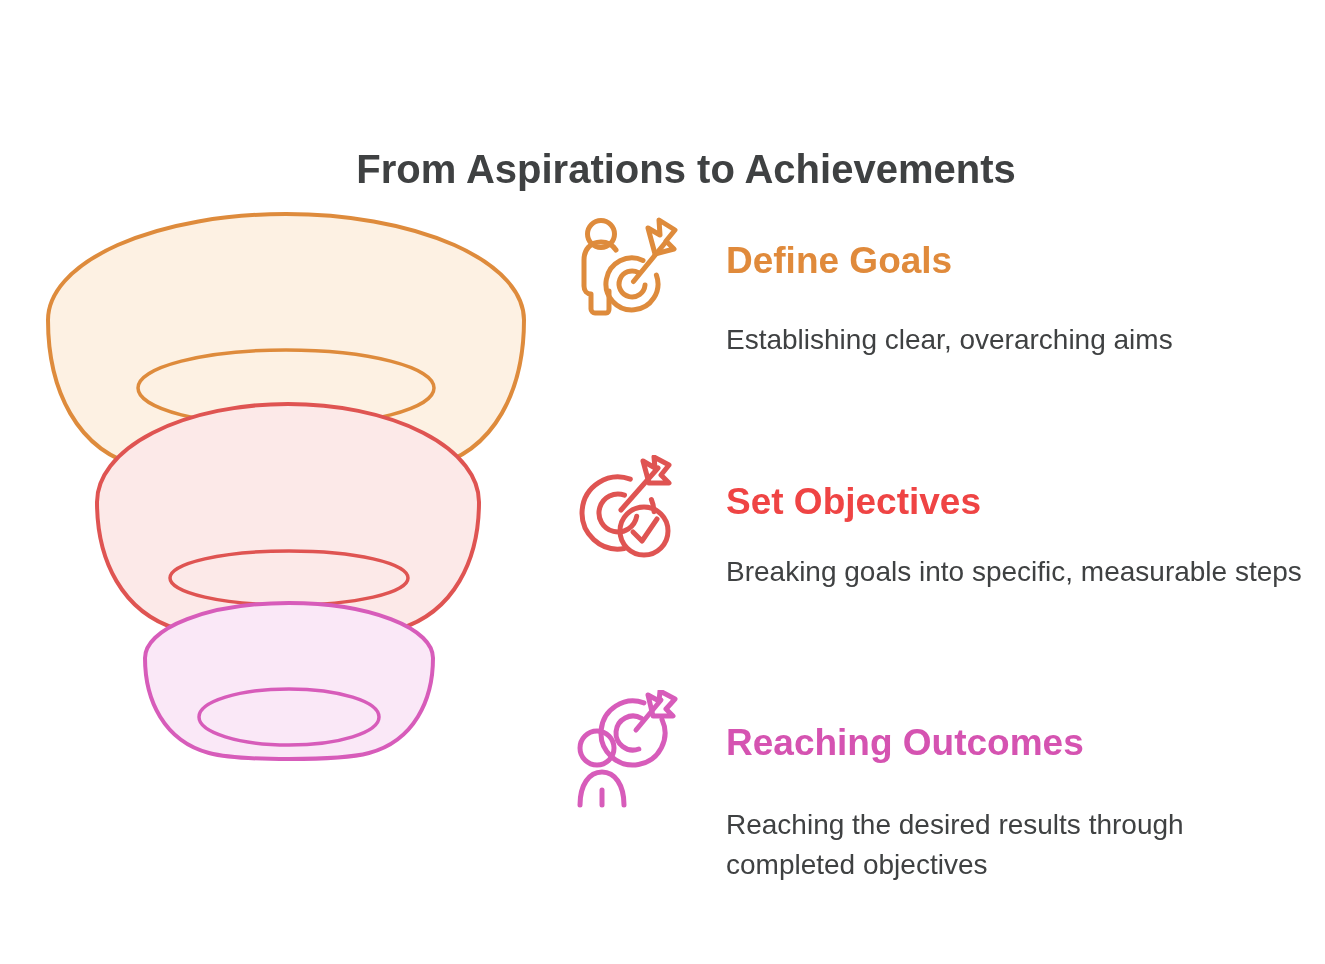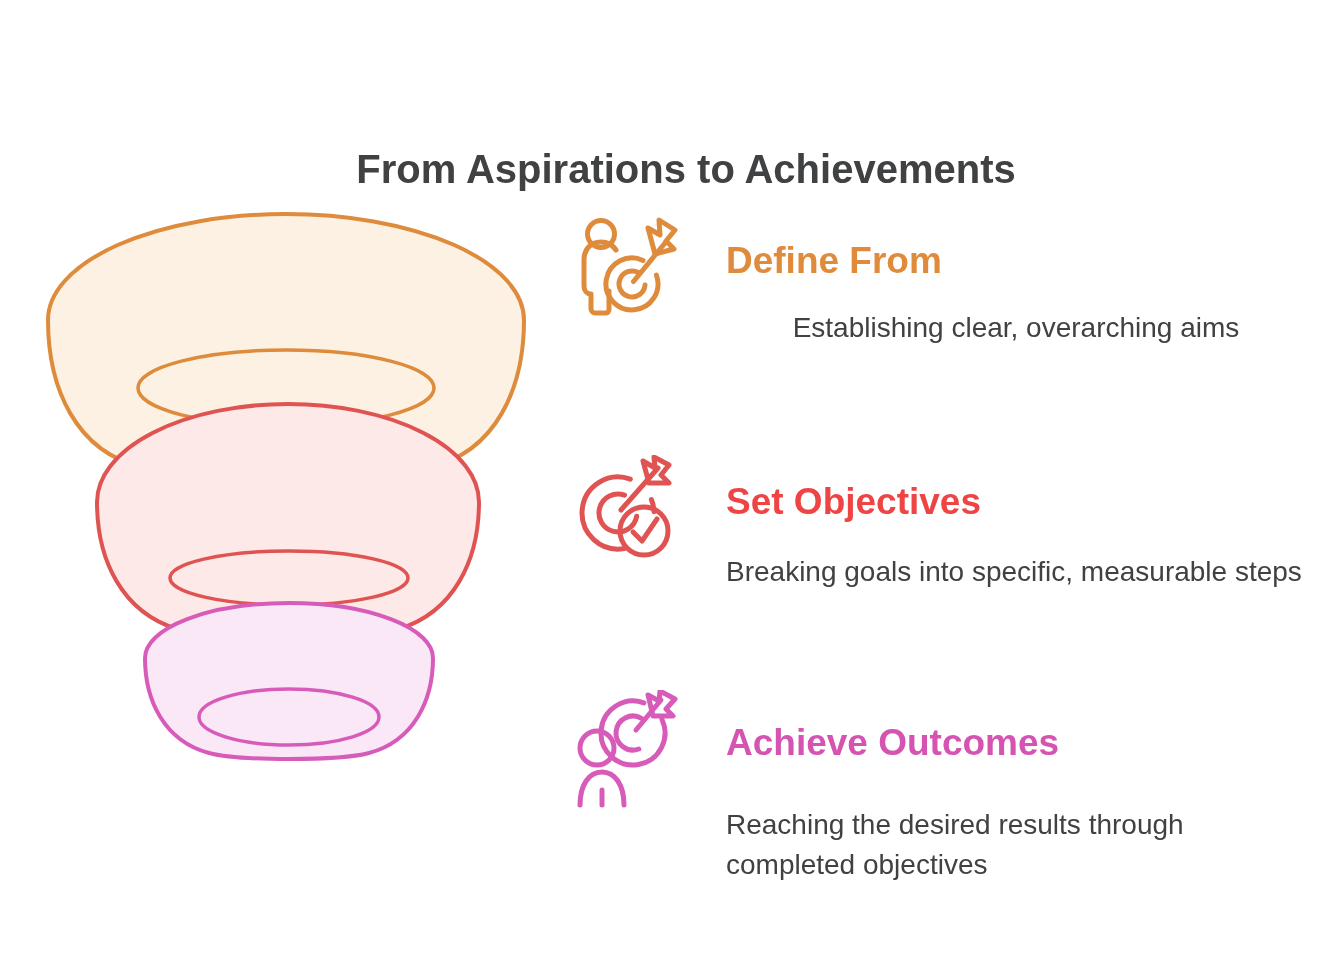--- a/index.html
+++ b/index.html
@@ -16,21 +16,21 @@
   .item-icon{position:absolute;}
   .item-heading{
     position:absolute;left:726px;font-size:37px;font-weight:bold;white-space:nowrap;line-height:1.1;
   }
   .item-desc{
     position:absolute;left:726px;width:580px;font-size:28px;color:#3F4142;line-height:1.42;
   }
   .accent-goals{color:#E08A3B;}
   .accent-objectives{color:#ef4444;}
   .accent-outcomes{color:#D553B1;}
-  .h1t{top:241px;} .d1t{top:308px;text-align:center;}
+  .h1t{top:241px;} .d1t{top:320px;}
   .h2t{top:482px;} .d2t{top:552px;}
   .h3t{top:723px;} .d3t{top:793px;margin-top:12px;}
   .i1{left:568px;top:212px;}
   .i2{left:565px;top:455px;}
   .i3{left:565px;top:690px;}
 </style>
 </head>
 <body>
 
 <div class="page-title">From Aspirations to Achievements</div>
@@ -65,21 +65,21 @@
 <svg class="item-icon i1" width="115" height="105" viewBox="0 0 115 105" fill="none" stroke="#DE8B3C" stroke-width="5" stroke-linecap="round" stroke-linejoin="round">
   <circle cx="33" cy="22" r="13.5"></circle>
   <path d="M 48 38 C 44 32 39 30 33 30 C 22 30 16 38 16 48 L 16 74
            C 16 79 19 82 23 82 L 23 97 C 23 99 25 101 27 101 L 38 101
            C 40 101 41 99 41 97 L 41 79"></path>
   <path d="M 75 48.4 A 26 26 0 1 0 88.4 63.1"></path>
   <path d="M 70.5 60.7 A 13 13 0 1 0 77 73.1"></path>
   <path d="M 97 31 L 65.5 69.5"></path>
   <path d="M 87 42 L 80 16 L 92 23 L 91 8 L 107 18 L 98 29 L 106 37 Z"></path>
 </svg>
-<div class="item-heading h1t accent-goals">Define From</div>
+<div class="item-heading h1t accent-goals">Define Goals</div>
 <div class="item-desc d1t">Establishing clear, overarching aims</div>
 
 <svg class="item-icon i2" width="120" height="110" viewBox="0 0 120 110" fill="none" stroke="#DF5452" stroke-width="5" stroke-linecap="round" stroke-linejoin="round">
   <path d="M 65.3 24.2 A 36 36 0 1 0 59.3 93.5"></path>
   <path d="M 89 56.7 A 36 36 0 0 0 86.4 44.5"></path>
   <path d="M 59.5 40.1 A 19 19 0 1 0 71.7 61.3"></path>
   <path d="M 93 13 L 56 55"></path>
   <path d="M 84 28 L 78 6 L 90 13 L 89 2 L 104 10 L 96 20 L 104 28 Z"></path>
   <circle cx="79" cy="76" r="24"></circle>
   <path d="M 68 77 L 77 86 L 92 64"></path>
@@ -89,14 +89,14 @@
 
 <svg class="item-icon i3" width="120" height="120" viewBox="0 0 120 120" fill="none" stroke="#D75CBA" stroke-width="5" stroke-linecap="round" stroke-linejoin="round">
   <path d="M 78.9 12.9 A 32 32 0 1 0 97 29.5"></path>
   <path d="M 76.5 28.3 A 17 17 0 1 0 73.8 59"></path>
   <circle cx="32" cy="58" r="17"></circle>
   <path d="M 15 115 C 15 95 24 82 37 82 C 50 82 59 95 59 115"></path>
   <path d="M 37 100 L 37 115"></path>
   <path d="M 96 10 L 71 40"></path>
   <path d="M 88 26 L 83 5 L 94 11 L 95 1 L 110 9 L 101 19 L 108 26 Z"></path>
 </svg>
-<div class="item-heading h3t accent-outcomes">Achieve Outcomes</div>
+<div class="item-heading h3t accent-outcomes">Reaching Outcomes</div>
 <div class="item-desc d3t">Reaching the desired results through completed objectives</div>
 
 </body></html>

